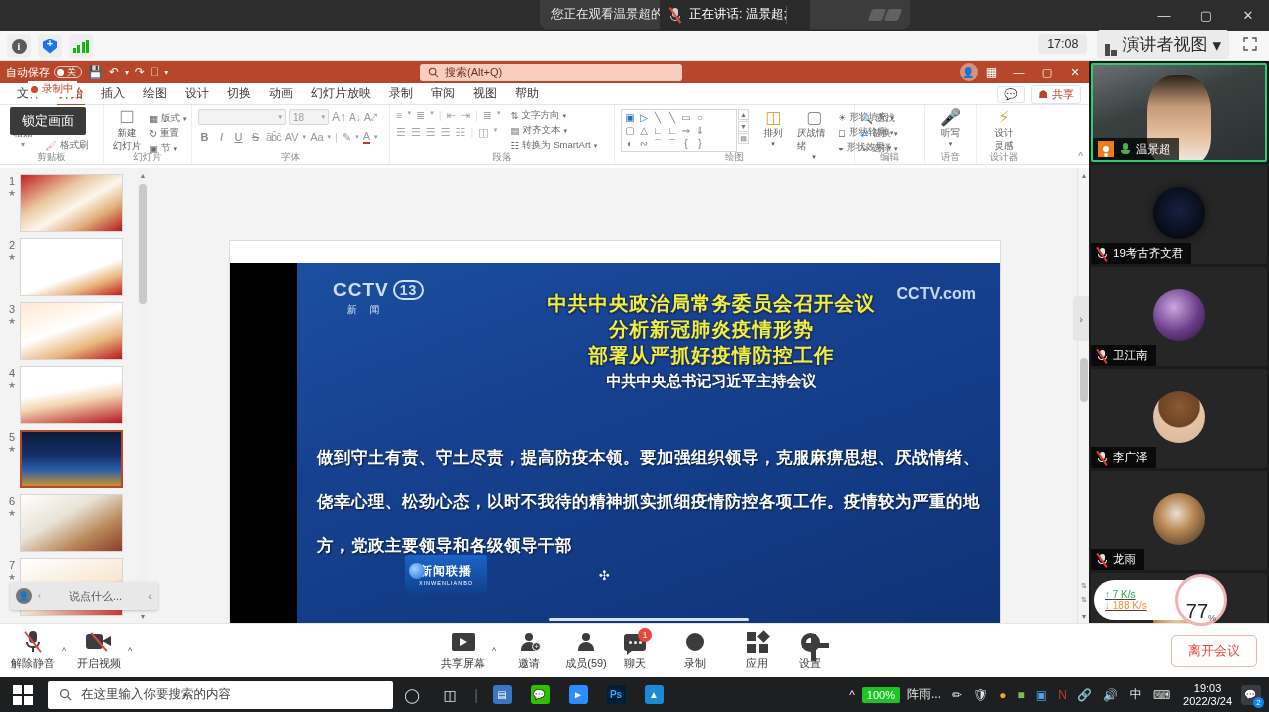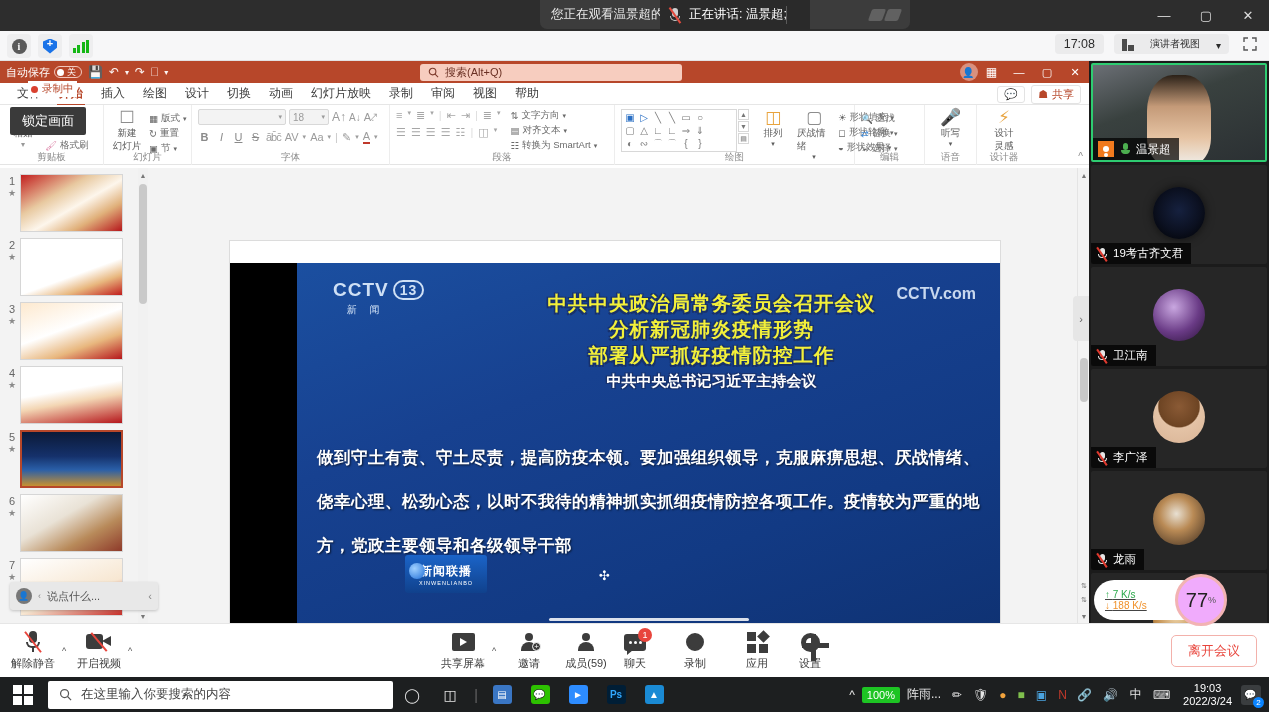--- a/index.html
+++ b/index.html
@@ -41,22 +41,22 @@
   .ico-info{ width:15px;height:15px;border-radius:50%;background:#5a5a5a;color:#fff;font-size:10px;font-weight:bold;
       display:flex;align-items:center;justify-content:center;font-family:"Liberation Serif",serif;}
   .ico-shield{ width:14px;height:15px;background:#1a73e8; clip-path:polygon(50% 0,100% 20%,100% 62%,50% 100%,0 62%,0 20%); position:relative;}
   .ico-shield:after{content:"+";position:absolute;left:0;right:0;top:-2px;color:#fff;font-size:11px;text-align:center;font-weight:bold;}
   .ico-bars{ display:flex; align-items:flex-end; gap:1.5px; height:13px; }
   .ico-bars i{ display:block;width:3px;background:#14b714;}
   .ico-bars i:nth-child(1){height:5px;} .ico-bars i:nth-child(2){height:8px;}
   .ico-bars i:nth-child(3){height:11px;} .ico-bars i:nth-child(4){height:13px;}
   .sb-right{ position:absolute; right:8px; top:0; height:26px; display:flex; align-items:center; gap:10px;}
   .sb-time{ background:#ebebec; border-radius:4px; padding:3px 9px; font-size:12.5px; color:#2b2b2b;}
-  .sb-viewsel{ background:#ebebec; border-radius:4px; padding:3px 8px; font-size:10px; color:#2b2b2b;
-      display:flex;align-items:flex-end;gap:16px;}
+  .sb-viewsel{ background:#ebebec; border-radius:4px; padding:3px 8px; font-size:17px; color:#2b2b2b;
+      display:flex;align-items:flex-end;gap:5px;}
   .ico-layout{ width:12px;height:12px;position:relative;}
   .ico-layout:before{content:"";position:absolute;left:0;top:0;width:5px;height:12px;background:#4a4a4a;}
   .ico-layout:after{content:"";position:absolute;left:6px;top:6px;width:6px;height:6px;background:#4a4a4a;}
   .sb-full{ width:22px;height:22px; display:flex;align-items:center;justify-content:center;color:#444;font-size:13px;}
 
   
   .ppt{ position:absolute; left:0; top:61px; width:1089px; height:562px; background:#fff; }
   .ppt-title{ position:relative; height:22px; background:#b7472a; color:#fff; }
   .ppt-title .left{ position:absolute; left:6px; top:0; height:22px; display:flex; align-items:center; gap:6px; font-size:11px;}
   .autosave{ display:flex; align-items:center; gap:4px; }
@@ -174,41 +174,41 @@
   .vscroll .mk{ position:absolute; left:0; width:12px; height:14px; font-size:7px; color:#777;
       display:flex;align-items:center;justify-content:center;}
   .flyout-tab{ position:absolute; right:0; top:235px; width:16px; height:45px; background:#e6e6e6; border-radius:4px 0 0 4px;
      display:flex;align-items:center;justify-content:center;color:#666;font-size:11px;}
 
   
   .say-bar{ position:absolute; left:10px; top:521px; width:148px; height:28px; background:#e8e8e8; border-radius:3px;
      display:flex; align-items:center; gap:6px; padding:0 6px; z-index:8; box-shadow:0 1px 3px rgba(0,0,0,.2);}
   .say-av{ width:16px;height:16px;border-radius:50%;background:#777;color:#fff;font-size:9px;
      display:flex;align-items:center;justify-content:center;}
-  .say-txt{ font-size:11px; color:#555; flex:1; white-space:nowrap; overflow:hidden;}
+  .say-txt{ font-size:11px; color:#555; flex:1; white-space:nowrap; overflow:hidden;margin-left:22px;}
 
   
   .strip{ position:absolute; left:1089px; top:61px; width:180px; height:562px; background:#1b1b1b; padding:2px;}
   .tile{ position:relative; width:176px; height:99px; background:#262626; margin-bottom:3px; overflow:hidden; border-radius:2px;}
   .tile.active{ border:2px solid #2ecc71; width:176px; }
   .tile .av{ position:absolute; left:50%; top:48%; transform:translate(-50%,-50%); width:52px;height:52px;border-radius:50%;}
   .nametag{ position:absolute; left:0; bottom:0; background:rgba(0,0,0,.72); display:flex; align-items:center; gap:5px;
      padding:3px 8px 3px 5px; color:#fff; font-size:11.5px; white-space:nowrap;}
   .mic-badge{ position:relative; width:12px; height:14px; }
   .mic-badge .b{ position:absolute;left:3.5px;top:1px;width:5px;height:7px;border-radius:2.5px;background:#e6e6e6;}
   .mic-badge .s{ position:absolute;left:1.5px;top:7.5px;width:9px;height:4px;border:1.2px solid #e6e6e6;border-top:none;border-radius:0 0 4px 4px;}
   .mic-badge.muted .sl{ position:absolute;left:5px;top:-1px;width:1.6px;height:17px;background:#e03a2f;transform:rotate(-35deg);}
   .mic-badge.on .b,.mic-badge.on .s{ background:#4caf50; border-color:#4caf50;}
   .speaker-ic{ width:16px;height:16px;background:#f07a1e; display:flex;align-items:center;justify-content:center;}
   .speaker-ic:after{ content:""; width:6px;height:6px;border-radius:50%;background:#fff; box-shadow:0 6px 0 -1px #fff;}
   .netbox{ position:absolute; left:5px; top:519px; width:108px; height:40px; background:#fff; border-radius:20px;
       display:flex; flex-direction:column; justify-content:center; padding-left:11px; font-size:10px; color:#444; z-index:4;text-decoration:underline;}
   .netbox .up{ color:#2aa84a; } .netbox .dn{ color:#f0912a; }
-  .netdial{ position:absolute; left:86px; top:513px; width:52px;height:52px; border-radius:50%; background:#f0abfc;
-      border:3px solid #f2b3b3; display:flex; align-items:center; justify-content:center; z-index:5;
+  .netdial{ position:absolute; left:86px; top:513px; width:52px;height:52px; border-radius:50%; background:#ffffff;
+      border:3px solid #f2b3b3; display:flex; align-items:flex-end; justify-content:center; z-index:5;
       box-shadow:inset 0 0 0 0 #fff;}
   .netdial .v{ font-size:20px; color:#222; font-weight:500;}
   .netdial .p{ font-size:9px; color:#555; }
 
   
   .zbar{ position:absolute; left:0; top:623px; width:1269px; height:54px; background:#fff; border-top:1px solid #e6e6e6;}
   .zitem{ position:absolute; top:6px; display:flex; flex-direction:column; align-items:center; width:58px; color:#3c3c3c;}
   .zitem .ic{ height:24px; display:flex; align-items:center; justify-content:center; }
   .zitem .lb{ font-size:11px; margin-top:2px; white-space:nowrap;}
   .caret{ position:absolute; font-size:9px; color:#555; top:22px;}

